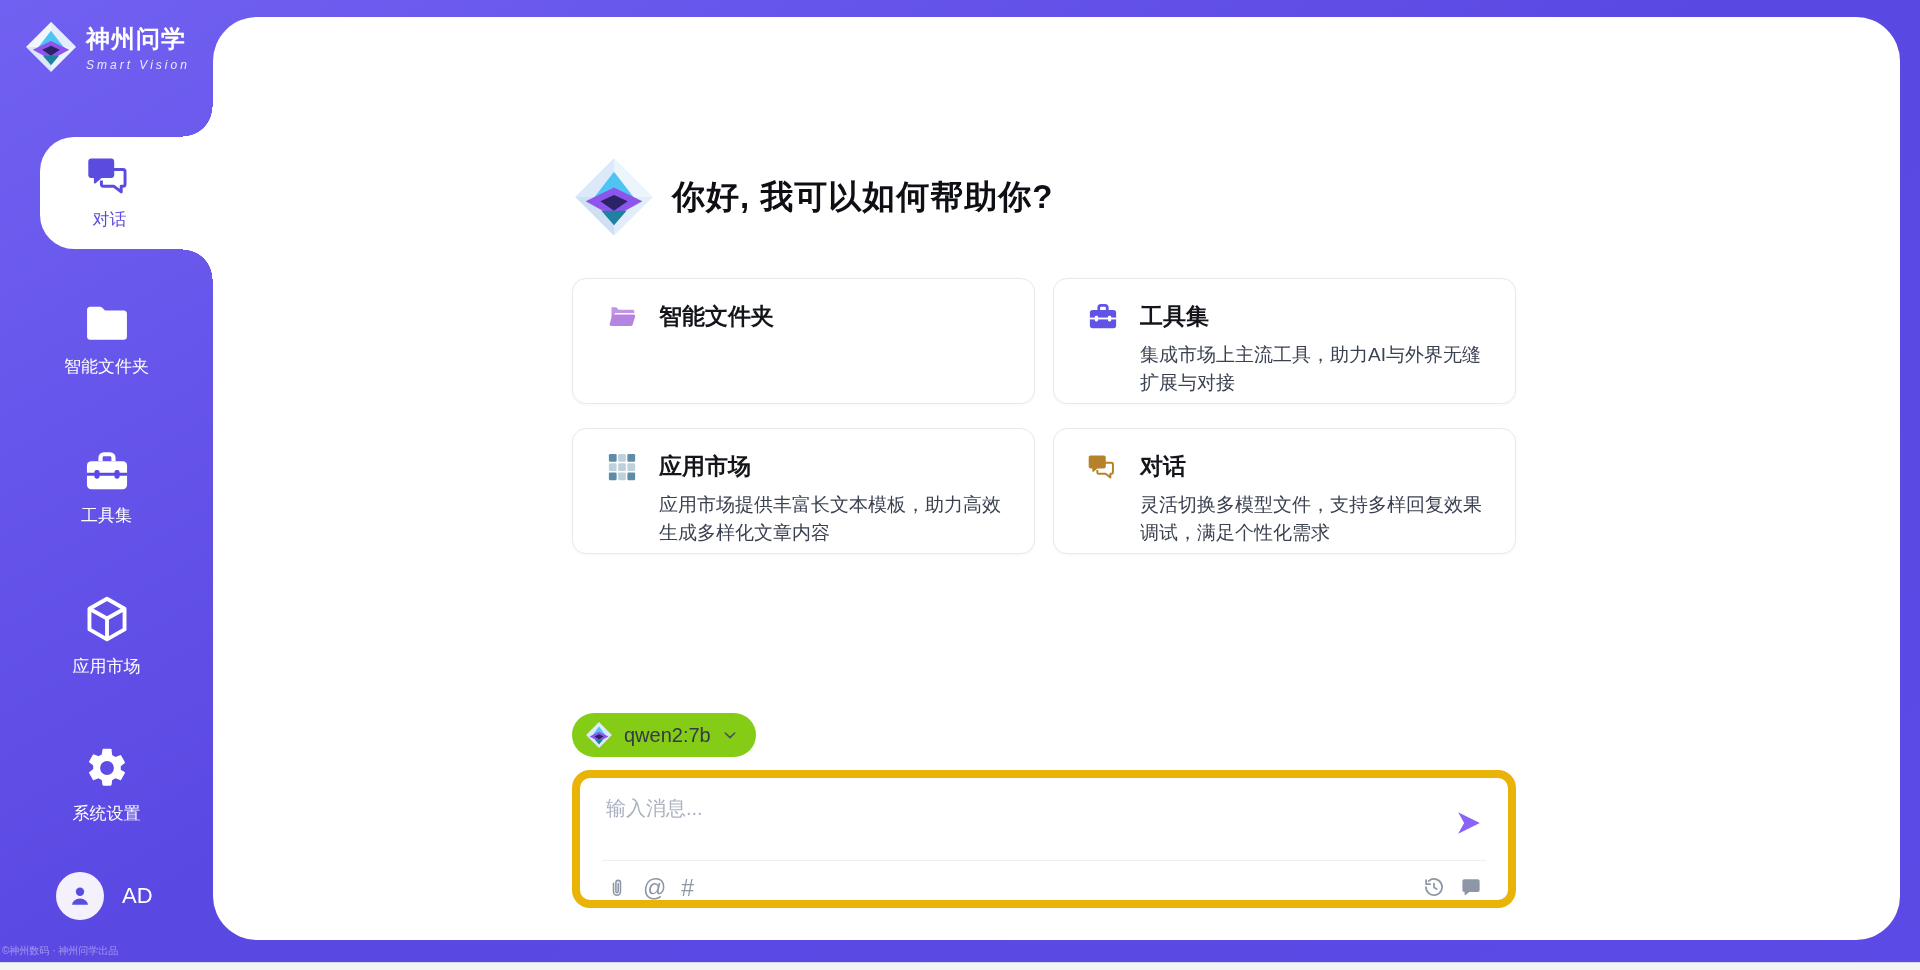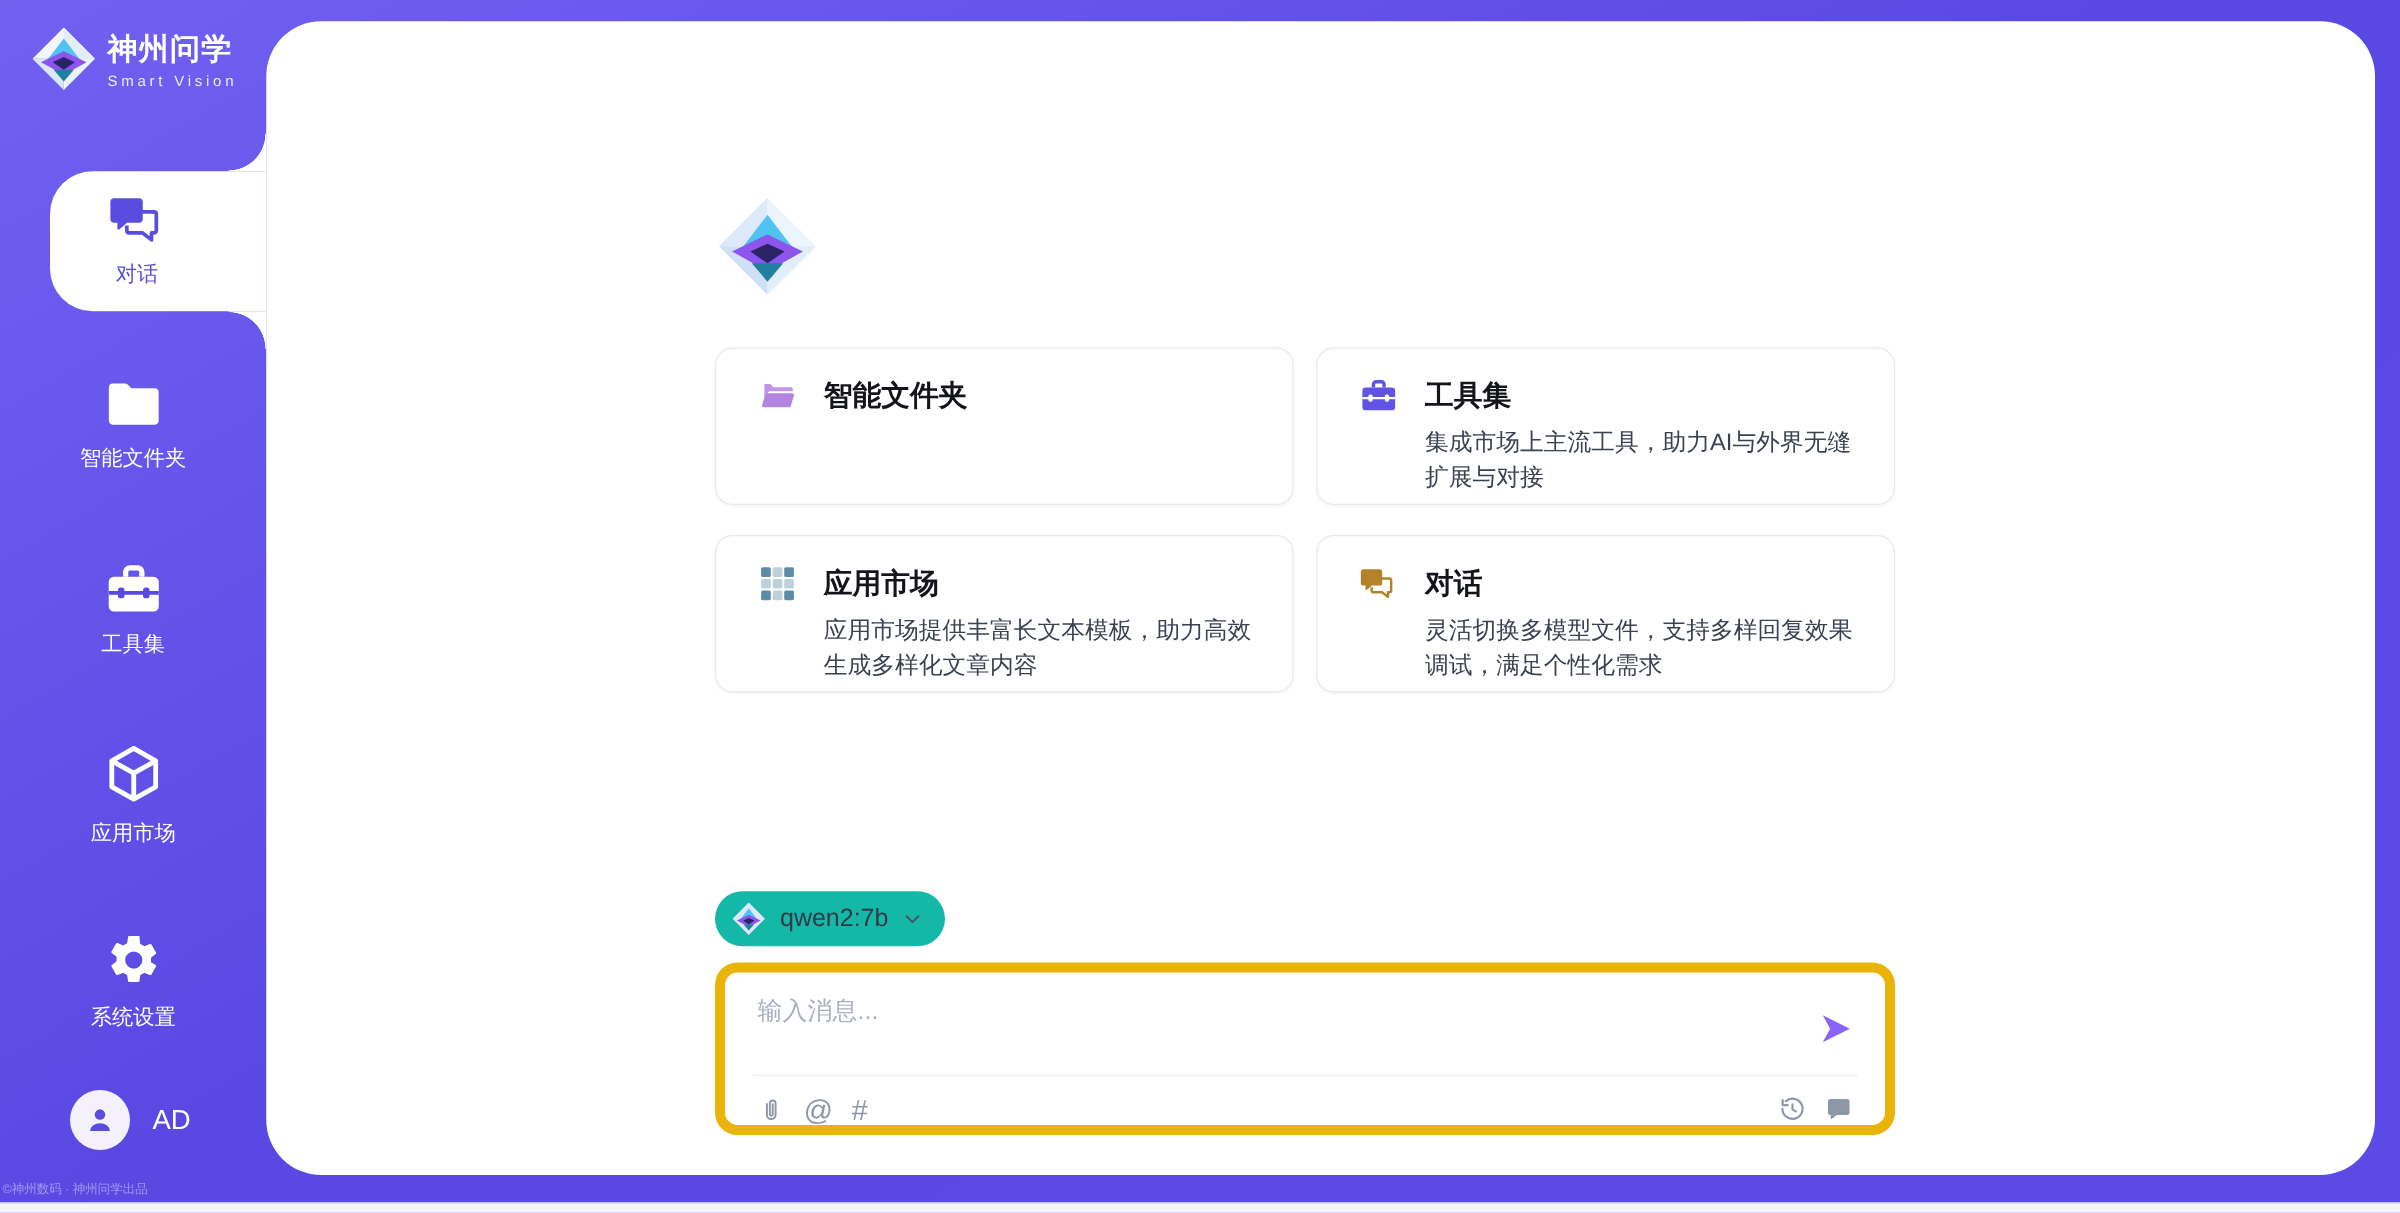--- a/index.html
+++ b/index.html
@@ -10,21 +10,21 @@
           background:linear-gradient(150deg,#7161f1 0%,#5a48e3 48%,#5c4ae6 100%);padding-left:24px; }
 
   .bottom-strip{ position:absolute; left:0; right:0; bottom:0; height:8px;
                  background:#f4f4f8; border-top:1px solid #d7d7e1; }
 
   
   .sidebar{ position:absolute; left:0; top:0; width:213px; height:100%; }
 
   .logo-row{ position:absolute; top:20px; left:24px; display:flex; align-items:center; gap:8px; }
   .logo-title{ color:#fff; font-size:24px; font-weight:bold; letter-spacing:1px; }
-  .logo-sub{ color:#eceaff; font-size:12px; letter-spacing:3px; margin-top:3px; }
+  .logo-sub{ color:#eceaff; font-size:12px; letter-spacing:3px; margin-top:3px;font-style:italic; }
 
   .nav-item{ position:absolute; left:0; width:213px; height:112px;
              display:flex; flex-direction:column; align-items:center; justify-content:center;
              gap:11px; color:#fff; cursor:pointer; }
   .nav-item .nav-label{ font-size:17px; }
   .nav-item.active{ left:40px; width:173px; background:#fff; border-radius:34px 0 0 34px;
                     color:#5b4ce0; padding-right:34px; }
   .nav-item.active::before{ content:""; position:absolute; right:-34px; top:-30px; width:30px; height:30px;
     background:radial-gradient(circle at 0 0, transparent 29px, #fff 29.5px); }
   .nav-item.active::after{ content:""; position:absolute; right:-34px; bottom:-30px; width:30px; height:30px;
@@ -48,21 +48,21 @@
 
   .cards{ position:absolute; left:359px; top:261px; width:944px;
           display:grid; grid-template-columns:1fr 1fr; gap:24px 18px; }
   .card{ height:126px; background:#fff; border:1px solid #e7e9ef; border-radius:14px;
          padding:22px 26px 0 34px; cursor:pointer; box-shadow:0 1px 3px rgba(25,28,50,0.04); }
   .card-head{ display:flex; align-items:center; gap:22px; }
   .card-title{ font-size:23px; font-weight:bold; color:#13151b; }
   .card-desc{ margin-top:9px; margin-left:52px; font-size:19px; color:#3a4150; line-height:1.47; }
 
   .model-pill{ position:absolute; left:359px; top:696px; height:44px; border-radius:22px;
-               background:#14b8a6; display:inline-flex; align-items:center;
+               background:#84cc16; display:inline-flex; align-items:center;
                padding:0 18px 0 13px; gap:11px; cursor:pointer; }
   .model-name{ font-size:20px; color:#323948; }
 
   .composer{ position:absolute; left:359px; top:753px; width:944px; height:138px;
              background:#fff; border:8px solid #eab308; border-radius:18px; }
   .composer textarea{ position:absolute; left:26px; top:17px; width:830px; height:58px;
              border:none; outline:none; resize:none; background:transparent;
              font-family:"Liberation Sans",sans-serif; font-size:20px; color:#333; }
   .composer textarea::placeholder{ color:#a9b1bf; }
   .send-btn{ position:absolute; right:24px; top:30px; width:30px; height:30px; border:none;
@@ -158,20 +158,21 @@
       <svg width="84" height="84" viewBox="0 0 80 80">
         <polygon points="40,3 77,40 40,40" fill="#ecf4fd"></polygon>
         <polygon points="40,3 3,40 40,40" fill="#dbe9fa"></polygon>
         <polygon points="3,40 40,77 40,40" fill="#cfe0f5"></polygon>
         <polygon points="77,40 40,77 40,40" fill="#e2edfa"></polygon>
         <polygon points="40,16 20,42 60,42" fill="#4fc3f2"></polygon>
         <polygon points="13,44 40,31 67,44 40,59" fill="#8d55ec"></polygon>
         <polygon points="27,44 40,38 53,44 40,53" fill="#2a2466"></polygon>
         <polygon points="28,53 52,53 40,67" fill="#20809f"></polygon>
       </svg>
+      <h1 class="greeting-title">你好, 我可以如何帮助你?</h1>
     </div>
 
     <div class="cards">
 
       <div class="card">
         <div class="card-head">
           <svg width="30" height="26" viewBox="0 0 24 20">
             <path fill="#b583e0" d="M2 2.2h5.4l2 2h11.2c.7 0 1.2.5 1.2 1.2v1.4H7.2c-.6 0-1.1.4-1.3 1L3.6 14V2.2z" opacity="0.85"></path>
             <path fill="#b583e0" d="M7.4 8h13.9c.85 0 1.45.8 1.2 1.6l-2 6.6c-.17.55-.68.9-1.25.9H3.3c-.8 0-1.4-.75-1.2-1.5l2-6.6c.17-.55.7-1 1.3-1z"></path>
           </svg>

